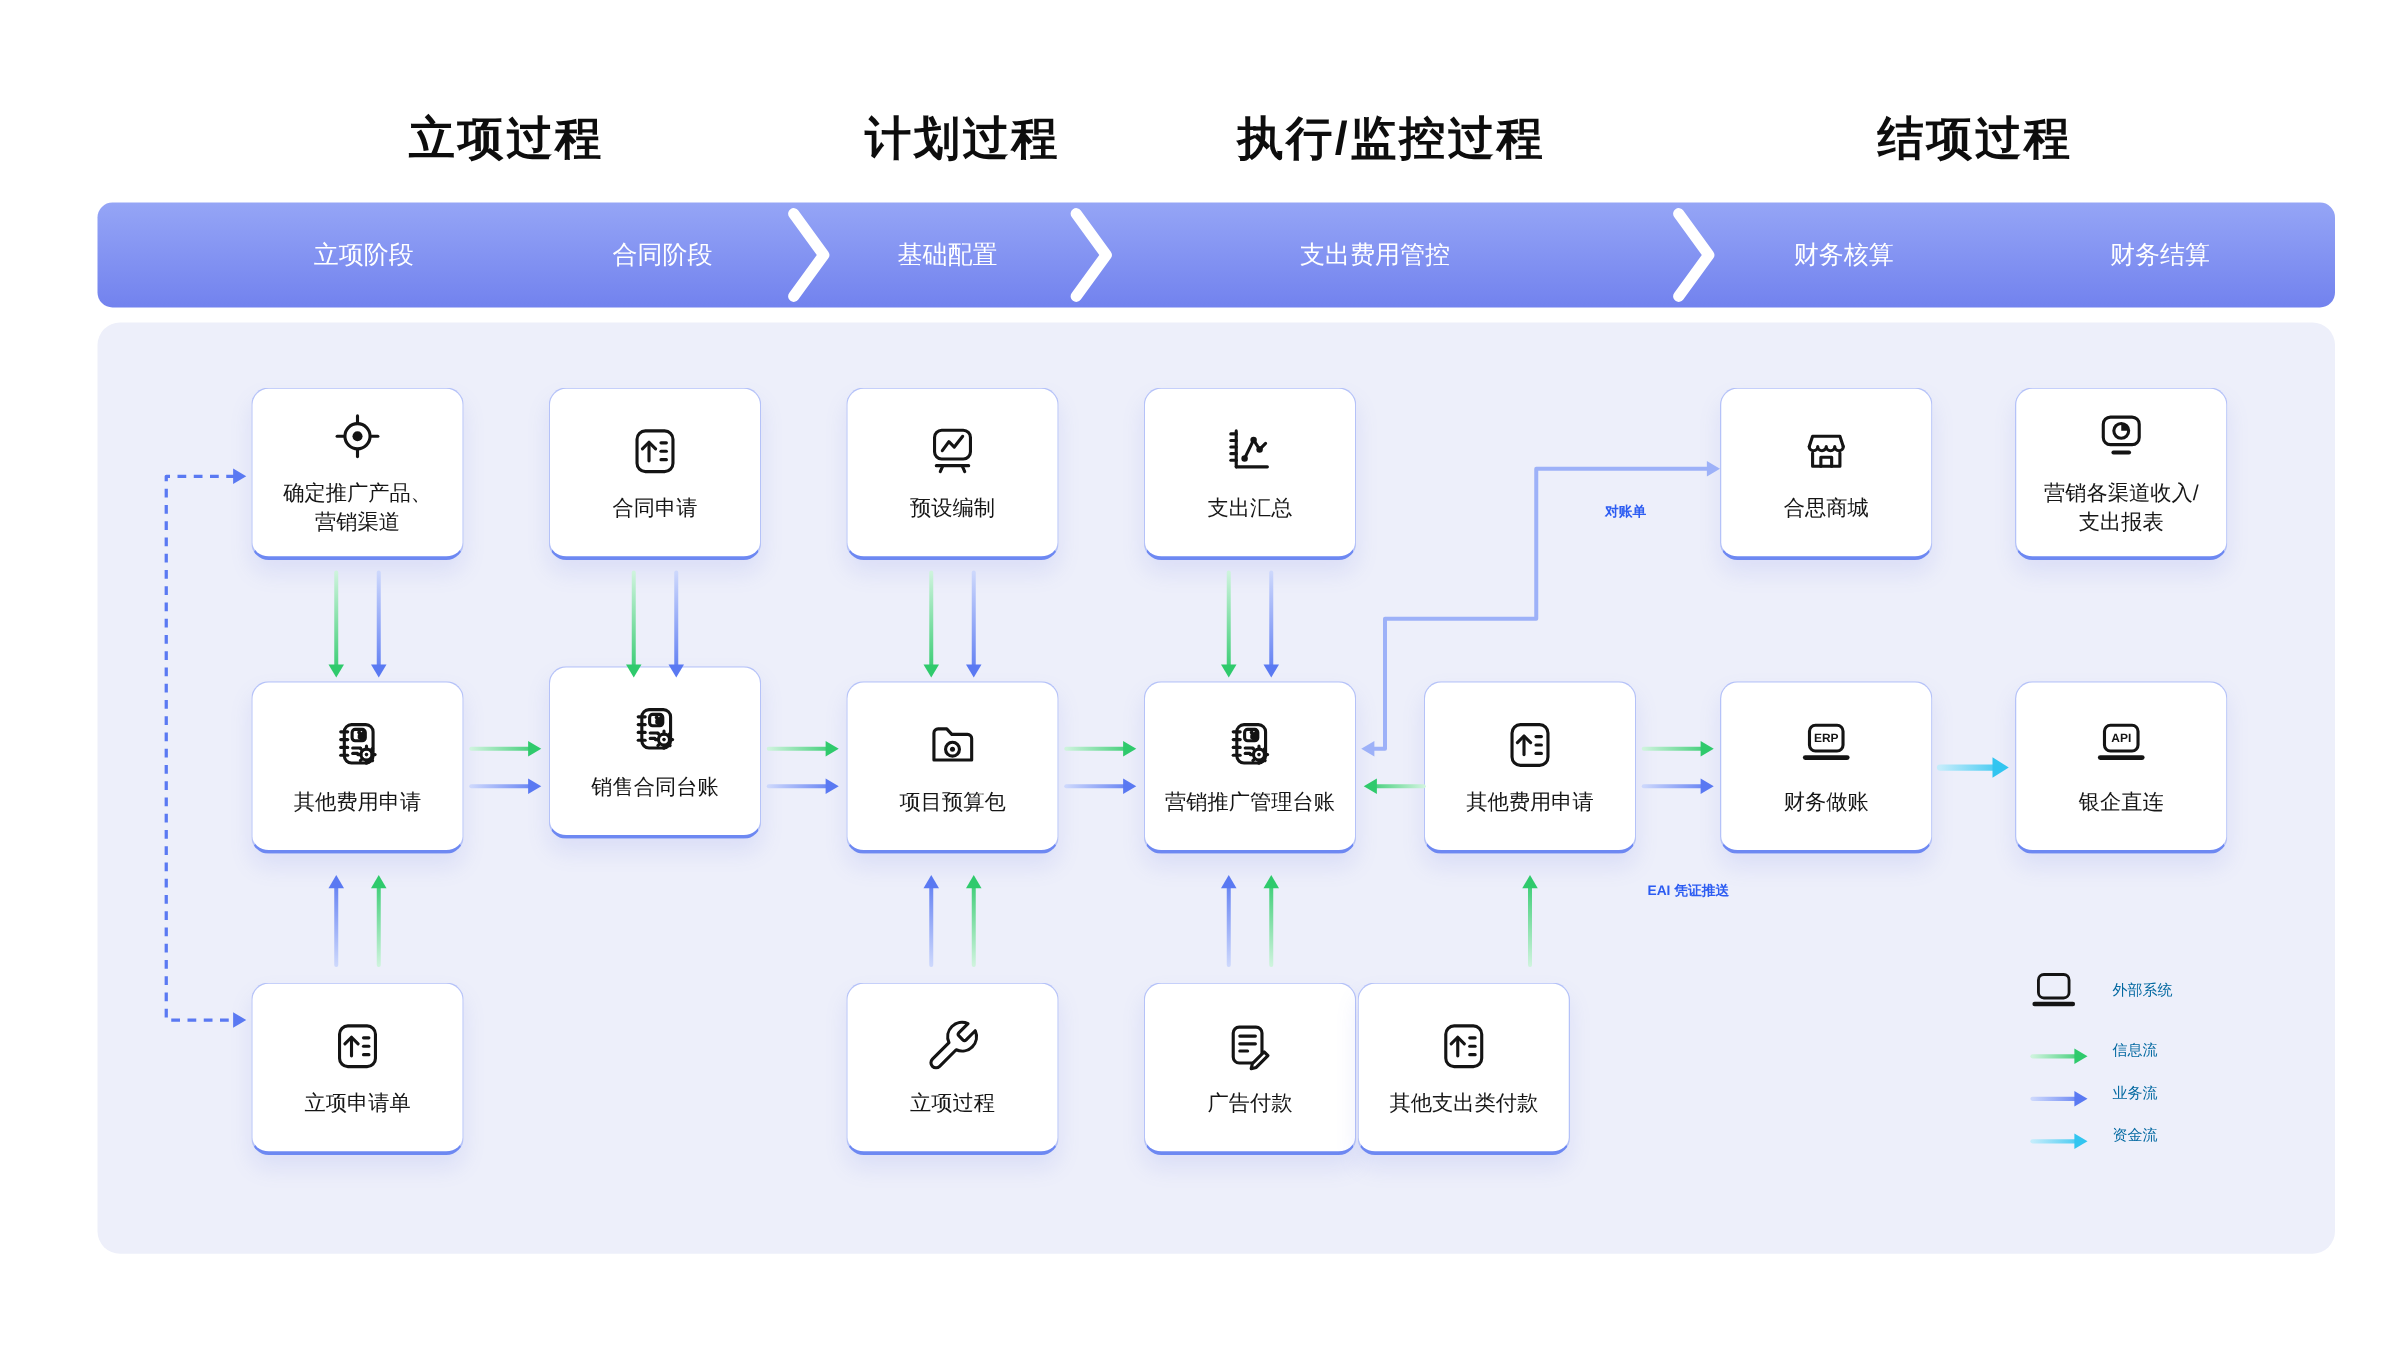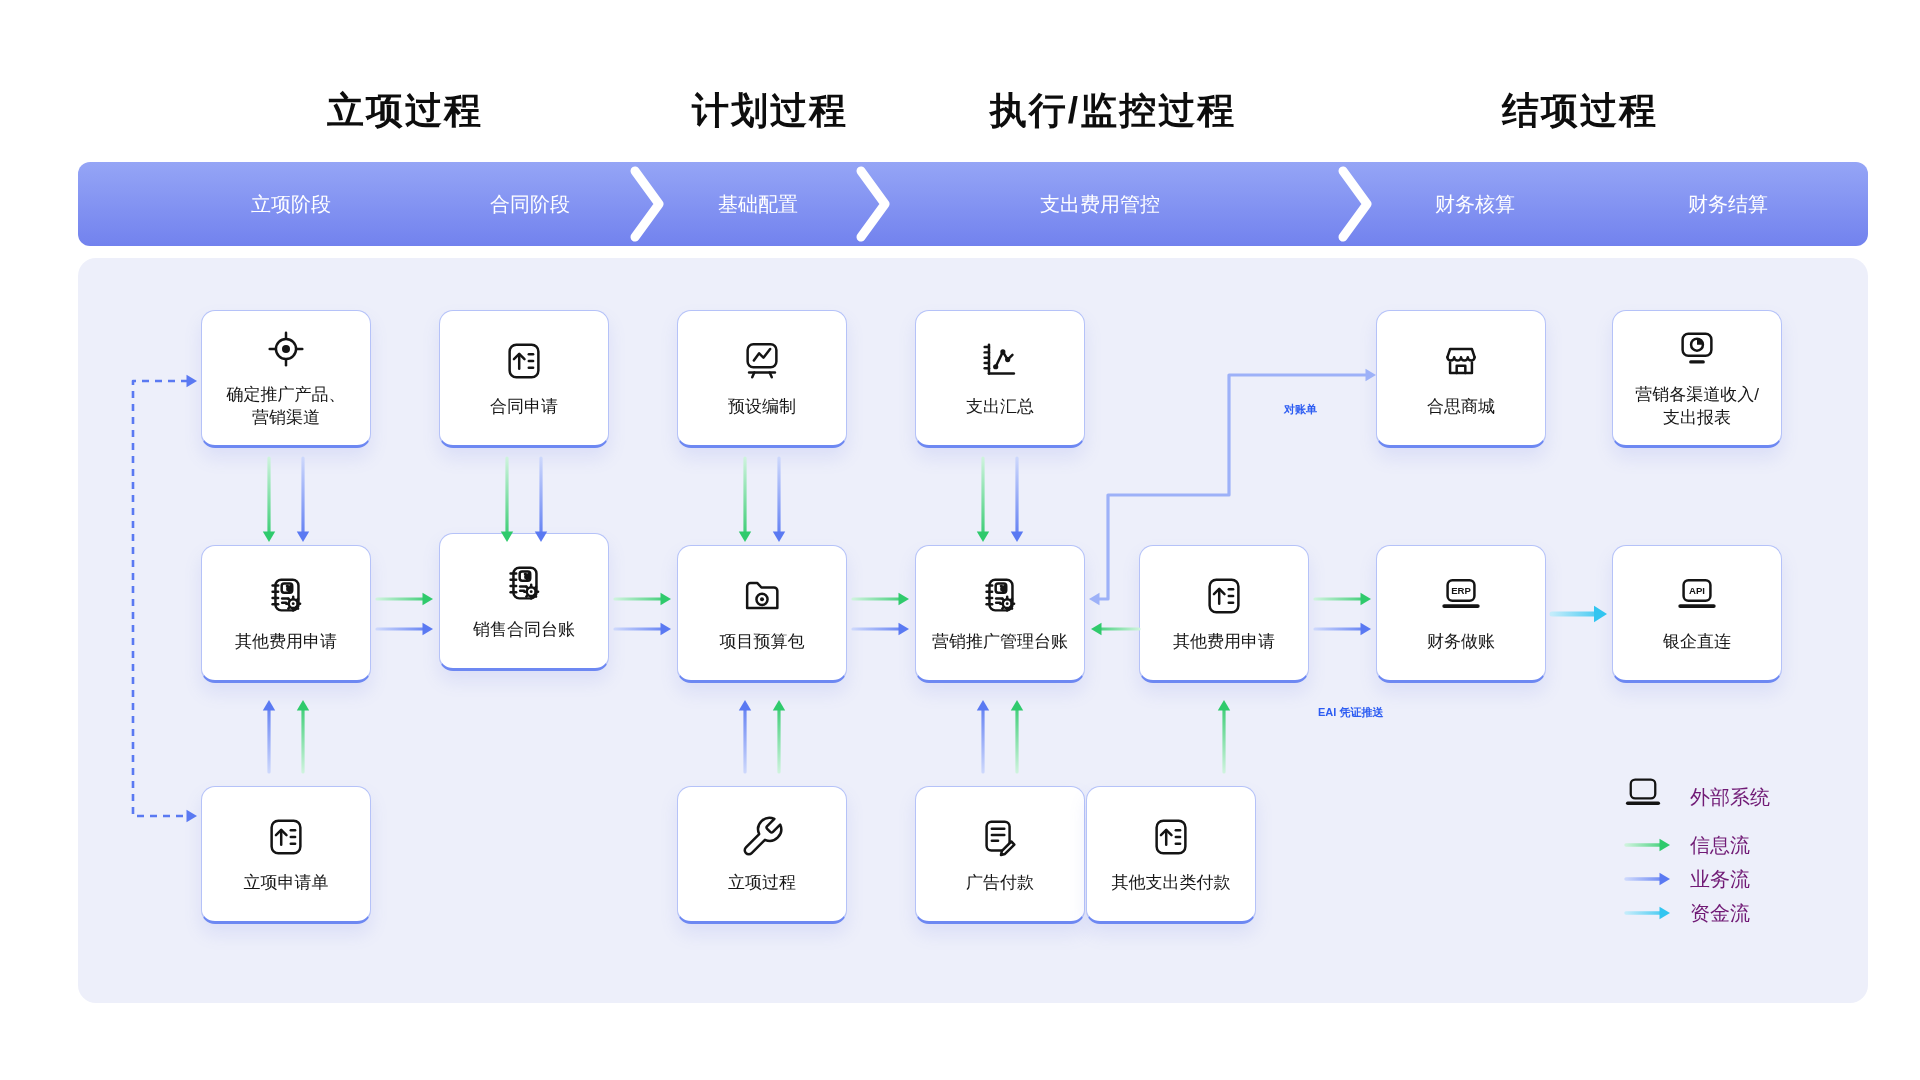--- a/index.html
+++ b/index.html
@@ -23,21 +23,21 @@
     border:1px solid #b5c2f8;border-bottom:3px solid #6d88f2;
     box-shadow:0 10px 18px rgba(110,130,235,.14);
     display:flex;flex-direction:column;align-items:center;justify-content:center;gap:12px;box-sizing:border-box;}
   .nlabel{font-size:17px;color:#161616;font-weight:500;text-align:center;line-height:1.35;white-space:pre-line;}
   .ic{width:46px;height:46px;stroke:#141414;stroke-width:2.6;fill:none;stroke-linecap:round;stroke-linejoin:round;flex:0 0 auto;}
   .ic text{fill:#141414;stroke:none;font-weight:700;text-anchor:middle;font-family:"Liberation Sans",sans-serif;}
 
   #arrows{position:absolute;left:0;top:0;width:1920px;height:1080px;pointer-events:none;}
 
   .flow-label{position:absolute;font-size:11px;font-weight:700;color:#2c5cf2;white-space:nowrap;}
-  .legend-label{position:absolute;font-size:20px;color:#701a75;white-space:nowrap;}
+  .legend-label{position:absolute;font-size:12px;color:#0369a1;white-space:nowrap;}
   .legend-ic{position:absolute;width:46px;height:42px;}
   .hidden-defs{position:absolute;width:0;height:0;overflow:hidden;}
 </style>
 </head>
 <body>
 
 <svg class="hidden-defs" aria-hidden="true">
   <defs>
     <symbol id="i-target" viewBox="0 0 48 48">
       <circle cx="24" cy="24" r="10.5"></circle>

